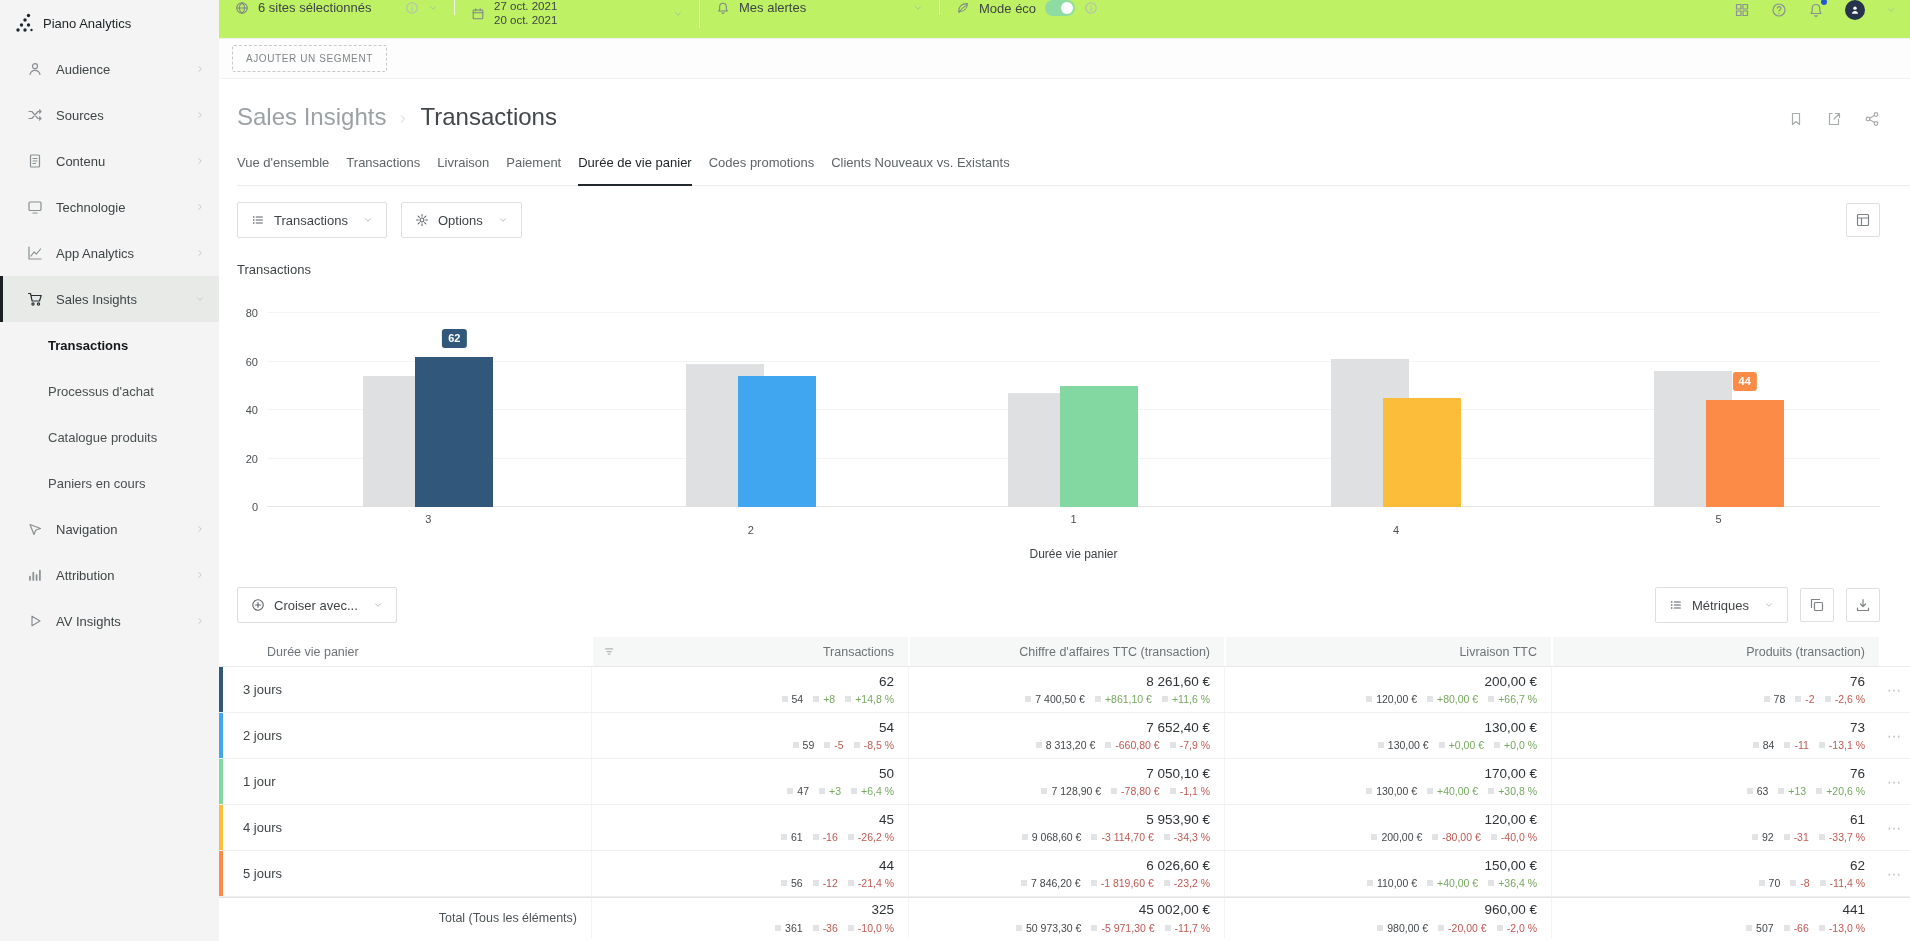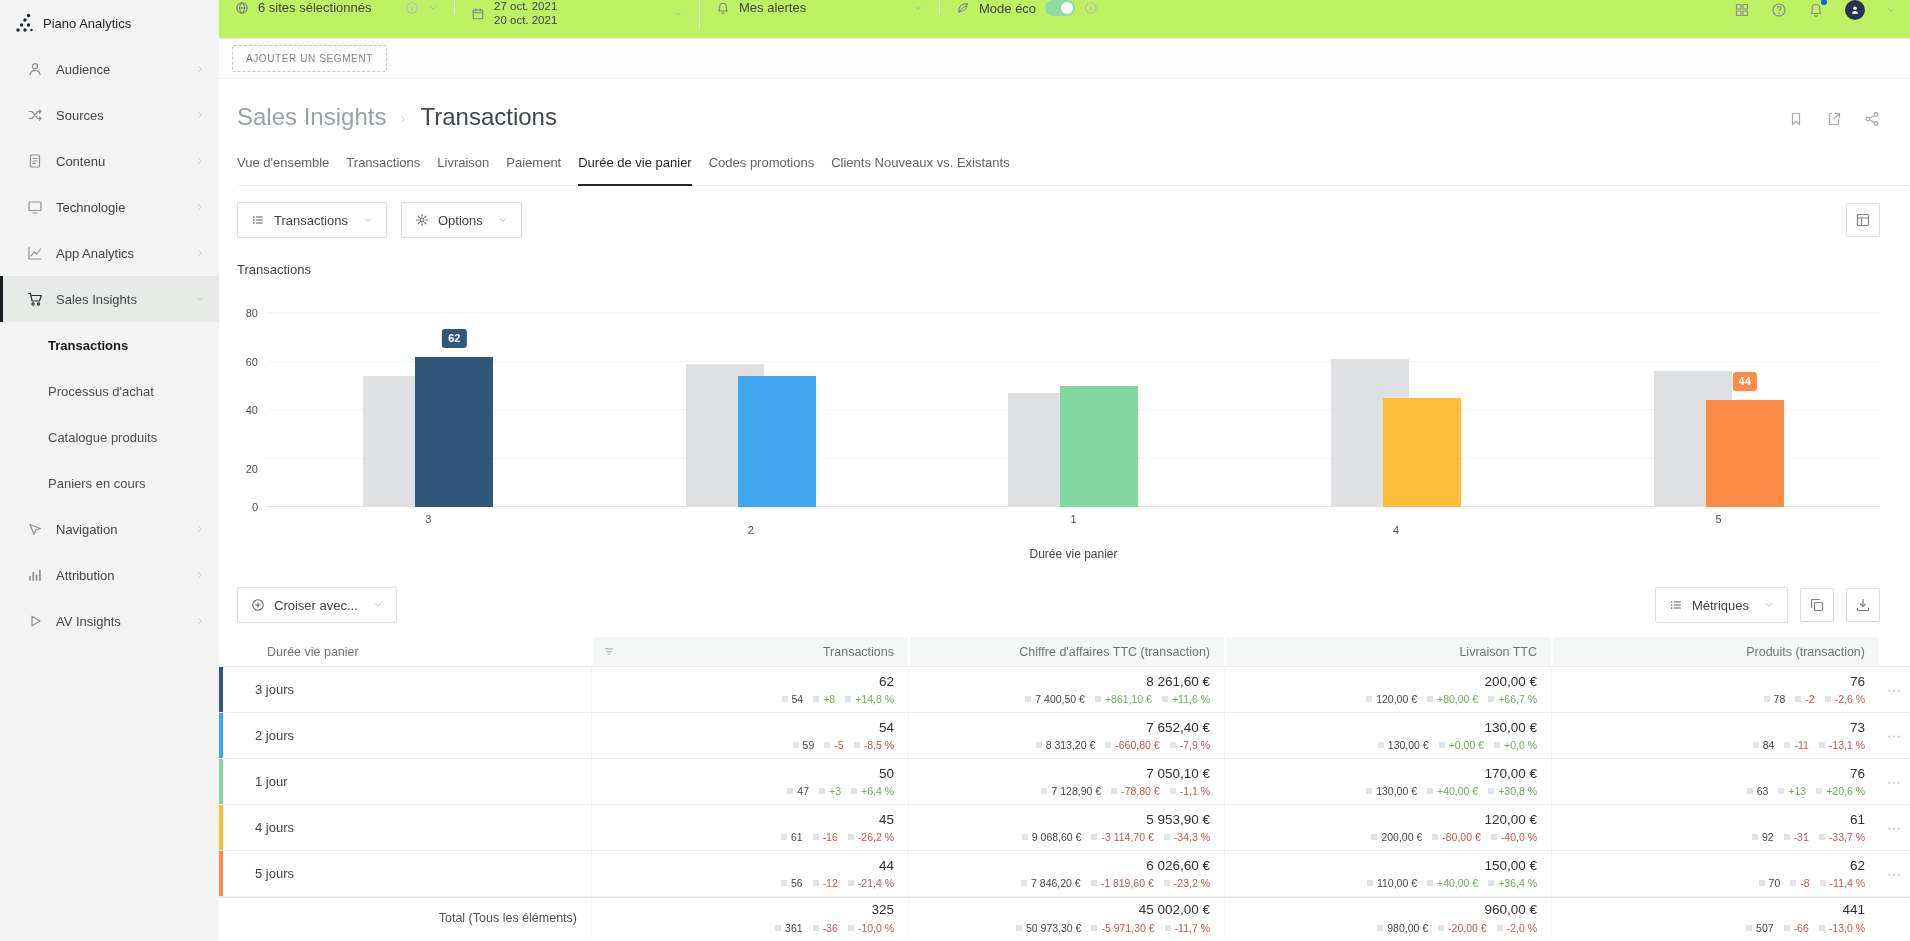--- a/index.html
+++ b/index.html
@@ -94,21 +94,21 @@
   .table { margin-top:14px; }
   .t-head, .t-row { display:grid; grid-template-columns:4px 368px 317px 316px 327px 328px 1fr; align-items:stretch; }
   .t-head { height:30px; border-bottom:1px solid #e8eaea; }
   .th { display:flex; align-items:center; font-size:12.5px; color:#6e7377; }
   .label-th { padding-left:44px; cursor:pointer; }
   .metric-th { background:#f6f7f7; justify-content:flex-end; padding-right:14px; border-left:2px solid #fff; position:relative; cursor:pointer; }
   .filter-ic { position:absolute; left:10px; width:14px; height:14px; color:#b2b7b9; display:flex; cursor:pointer; }
   .t-row { height:46px; border-bottom:1px solid #efeff0; background:#fff; }
   .strip { width:4px; }
   .td { display:flex; }
-  .label-td { align-items:center; padding-left:32px; font-size:13px; color:#3f4447;text-align:center; }
+  .label-td { align-items:center; padding-left:20px; font-size:13px; color:#3f4447;text-align:center; }
   .metric-td { flex-direction:column; align-items:flex-end; justify-content:center; padding-right:14px; border-left:1px solid #f4f4f5; }
   .m-main { font-size:13.5px; color:#2e3337; line-height:1; margin-bottom:6px; }
   .m-sub { font-size:10.5px; line-height:1; display:flex; align-items:center; }
   .blt { width:6px; height:6px; background:#e1e3e4; display:inline-block; margin:0 4px 0 10px; }
   .m-sub .blt:first-child { margin-left:0; }
   .v.prev { color:#43484c; }
   .v.pos { color:#76a85f; }
   .v.neg { color:#c05a53; }
   .menu-td { align-items:center; justify-content:center; color:#b9bec1; font-size:14px; letter-spacing:1px; cursor:pointer; }
   .t-row.total { border-top:1px solid #e2e4e5; border-bottom:none; height:41px; }
@@ -477,21 +477,21 @@
               </svg>
             </span>
           </button>
       </div>
 
       <div class="chart-title">Transactions</div>
 
       <div class="chart">
         <div class="yaxis" id="yaxis">
             <div class="ytick" style="bottom: 0px;">0</div>
-            <div class="ytick" style="bottom: 38px;">20</div>
+            <div class="ytick" style="bottom: 48px;">20</div>
             <div class="ytick" style="bottom: 97px;">40</div>
             <div class="ytick" style="bottom: 145.5px;">60</div>
             <div class="ytick" style="bottom: 194px;">80</div>
           </div>
         <div class="plot-wrap">
           <div class="plot" id="plot">
               <div class="gridline zero" style="bottom: 0px;"></div>
               <div class="gridline" style="bottom: 48.5px;"></div>
               <div class="gridline" style="bottom: 97px;"></div>
               <div class="gridline" style="bottom: 145.5px;"></div>

